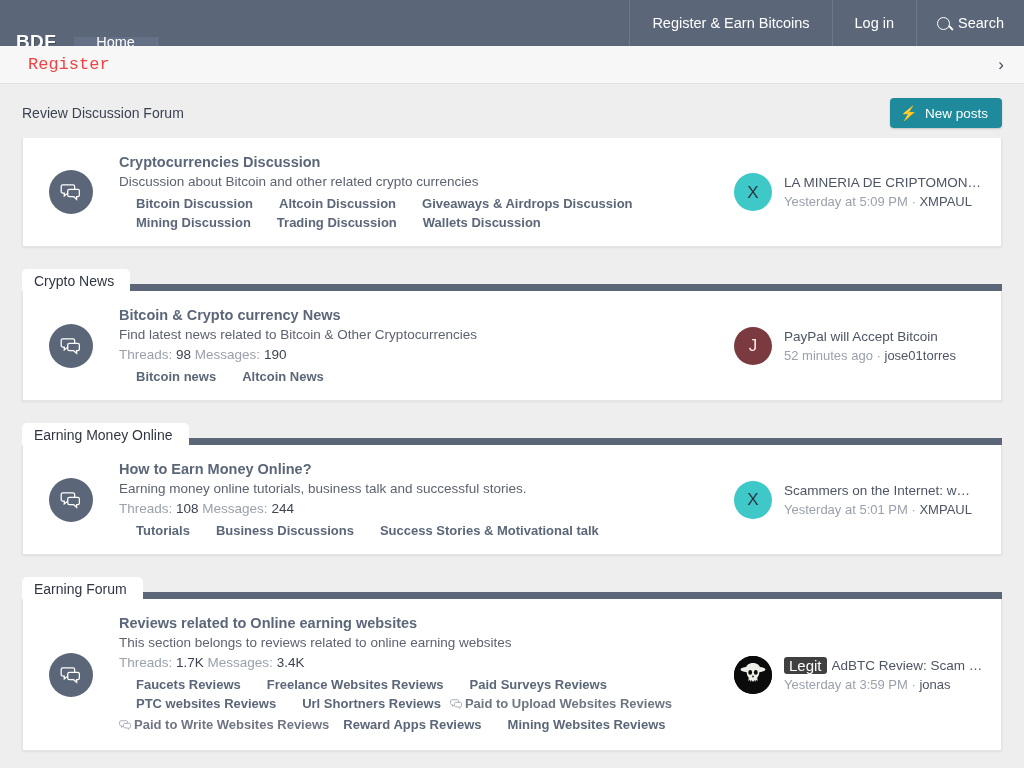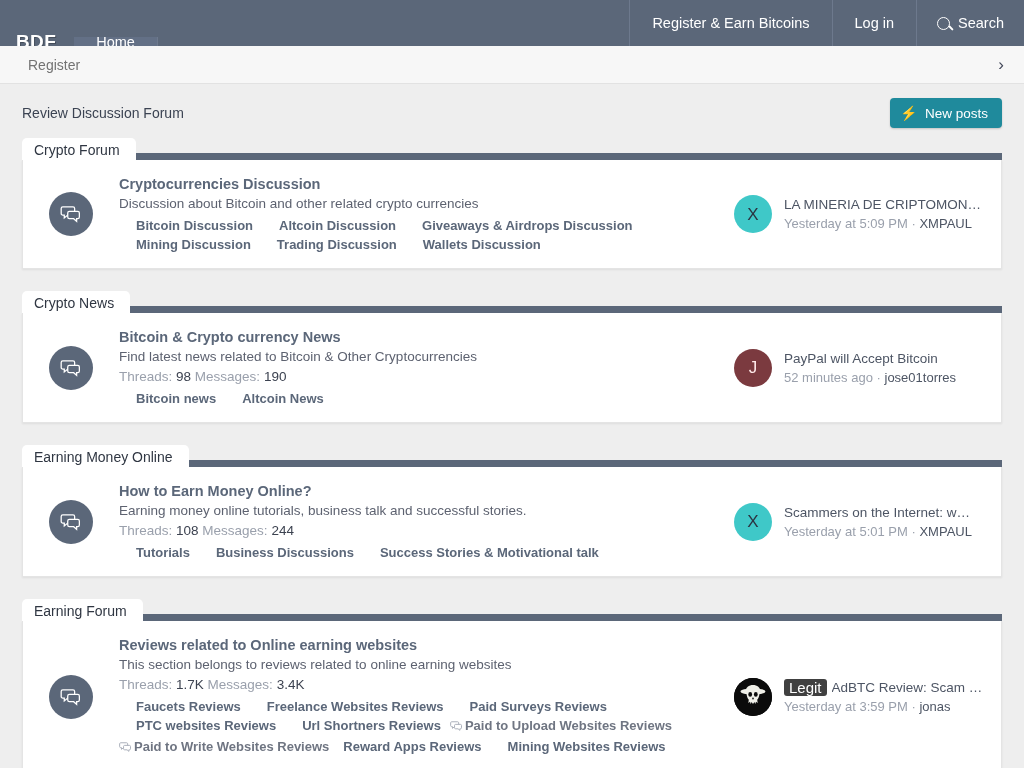--- a/index.html
+++ b/index.html
@@ -71,22 +71,23 @@
   .crumbbar {
     height: 38px;
     background: #f7f7f7;
     border-bottom: 1px solid #e2e2e2;
     display: flex;
     align-items: center;
     padding: 0 14px 0 28px;
     position: relative;
   }
   .crumb {
-    font-size: 14px;
-    color: #737373;
+    font-size: 17px;
+    color: #ef4444;
+    font-family: Liberation Mono, monospace;
   }
   .crumb-chevron {
     margin-left: auto;
     color: #44495a;
     font-size: 17px;
     line-height: 1;
     padding-right: 6px;
   }
 
   
@@ -304,24 +305,20 @@
   <div class="pagehead">
     <div class="pagehead-title">Review Discussion Forum</div>
     <button class="newposts-btn">
       <span class="bolt">⚡</span>
       <span>New posts</span>
     </button>
   </div>
 
   <div id="blocks-root">
       <div class="block">
-        <div class="block-head">
-          <div class="block-tab">Crypto Forum</div>
-          <div class="block-bar"></div>
-        </div>
         <div class="block-body">
           <div class="f-iconcell">
             <div class="f-icon">
               <svg width="22" height="20" viewBox="0 0 24 22" fill="none" xmlns="http://www.w3.org/2000/svg">
                 <path d="M3 3.2h11.2c1 0 1.8.8 1.8 1.8v5.4c0 1-.8 1.8-1.8 1.8H8.4L4.6 15.3V12.2H3c-1 0-1.8-.8-1.8-1.8V5c0-1 .8-1.8 1.8-1.8z" stroke="#ffffff" stroke-width="1.4" fill="none"></path>
                 <path d="M10.2 8.0h9.2c1 0 1.8.8 1.8 1.8v4.6c0 1-.8 1.8-1.8 1.8h-1.2v2.8l-3.3-2.8h-4.7c-1 0-1.8-.8-1.8-1.8V9.8c0-1 .8-1.8 1.8-1.8z" stroke="#ffffff" stroke-width="1.4" fill="#5b6779"></path>
               </svg>
             </div>
           </div>
           <div class="f-main">

